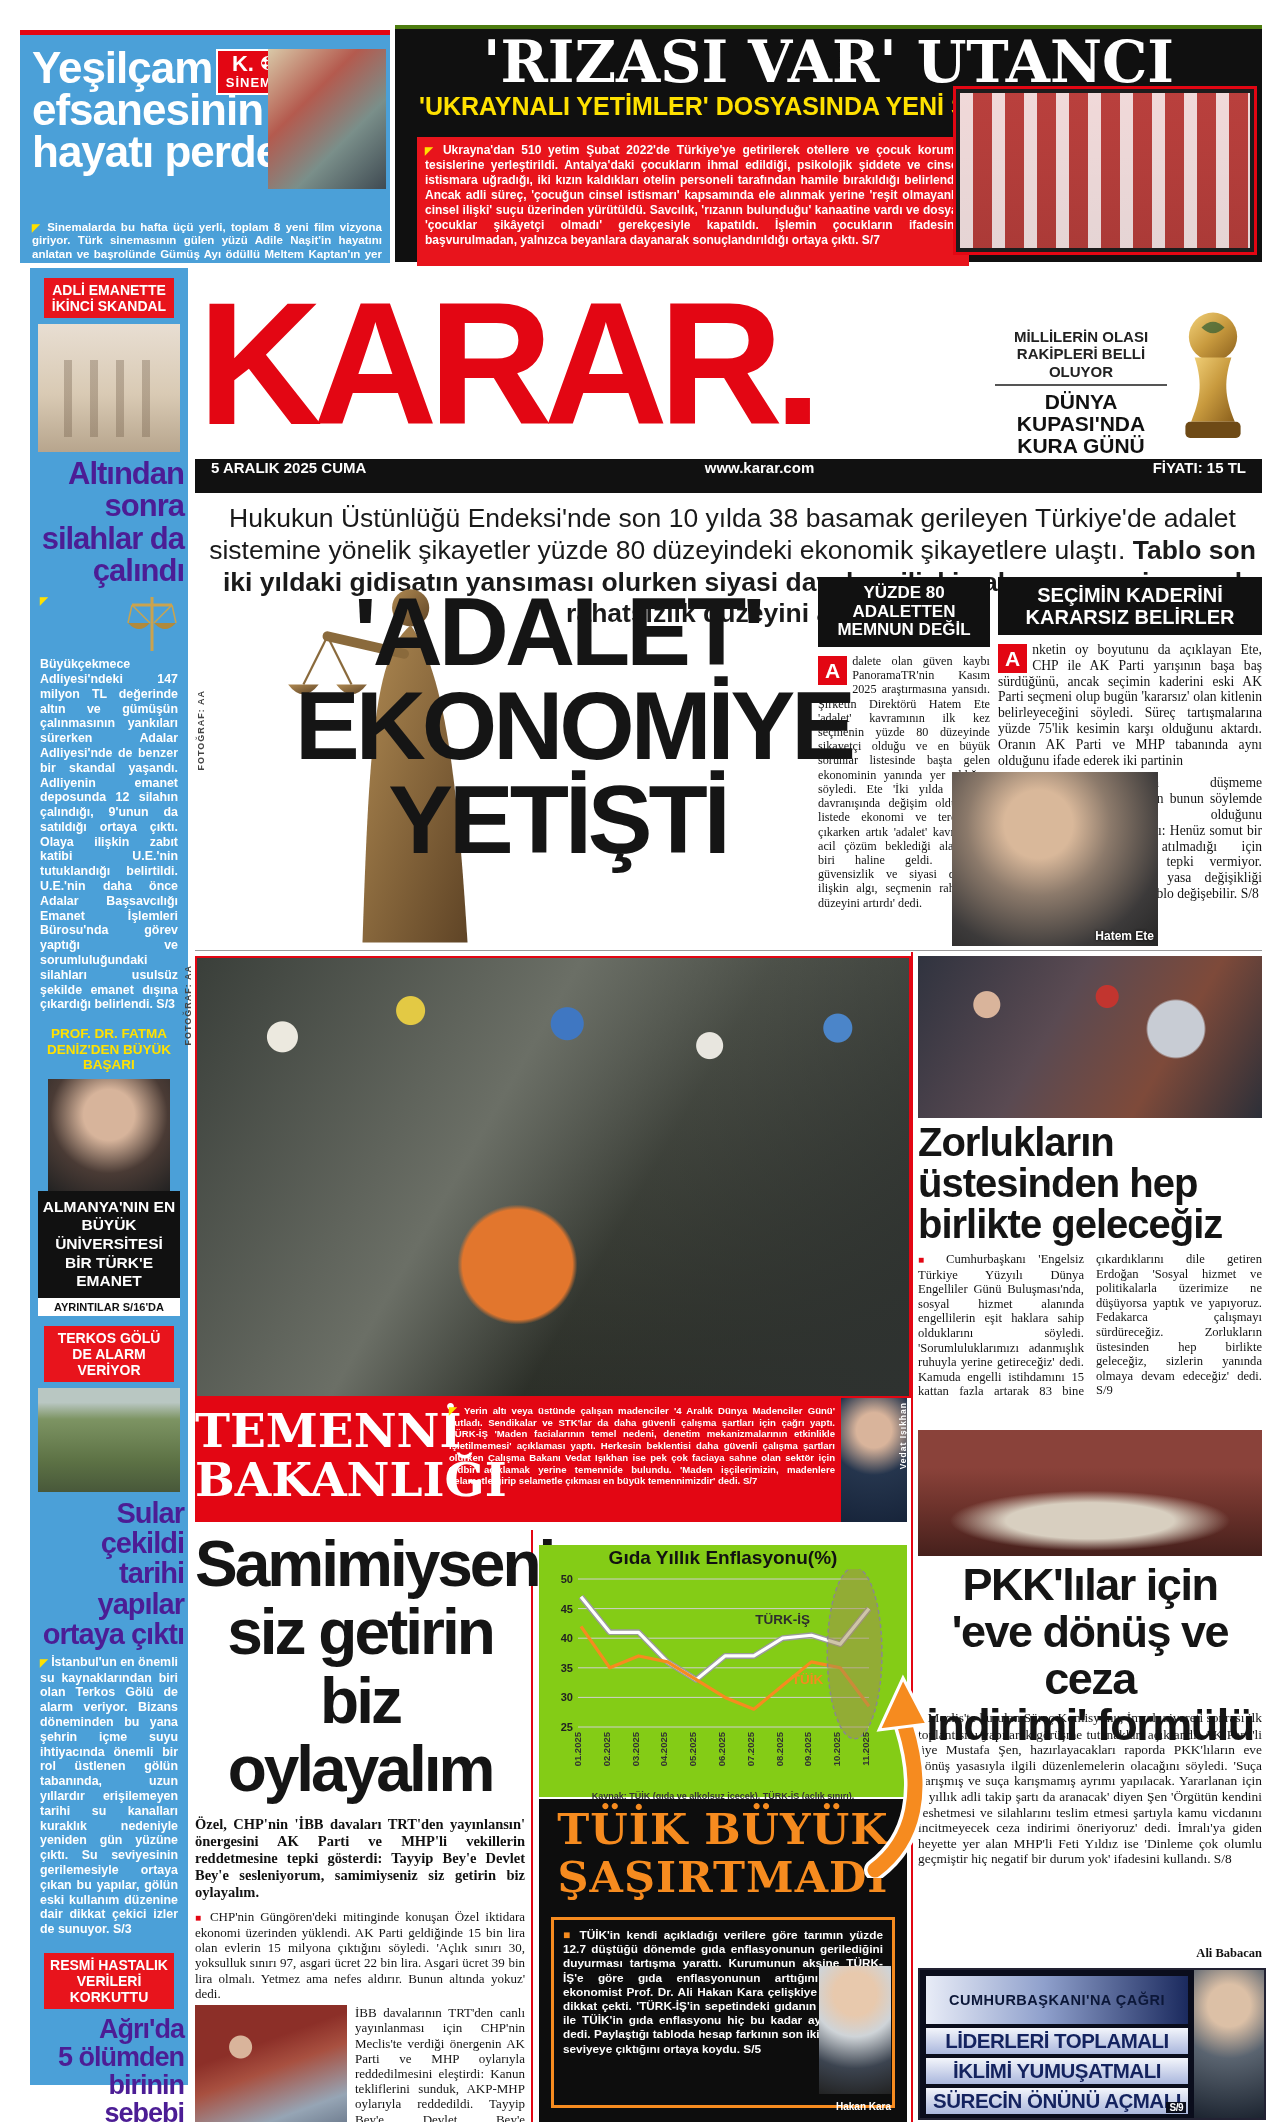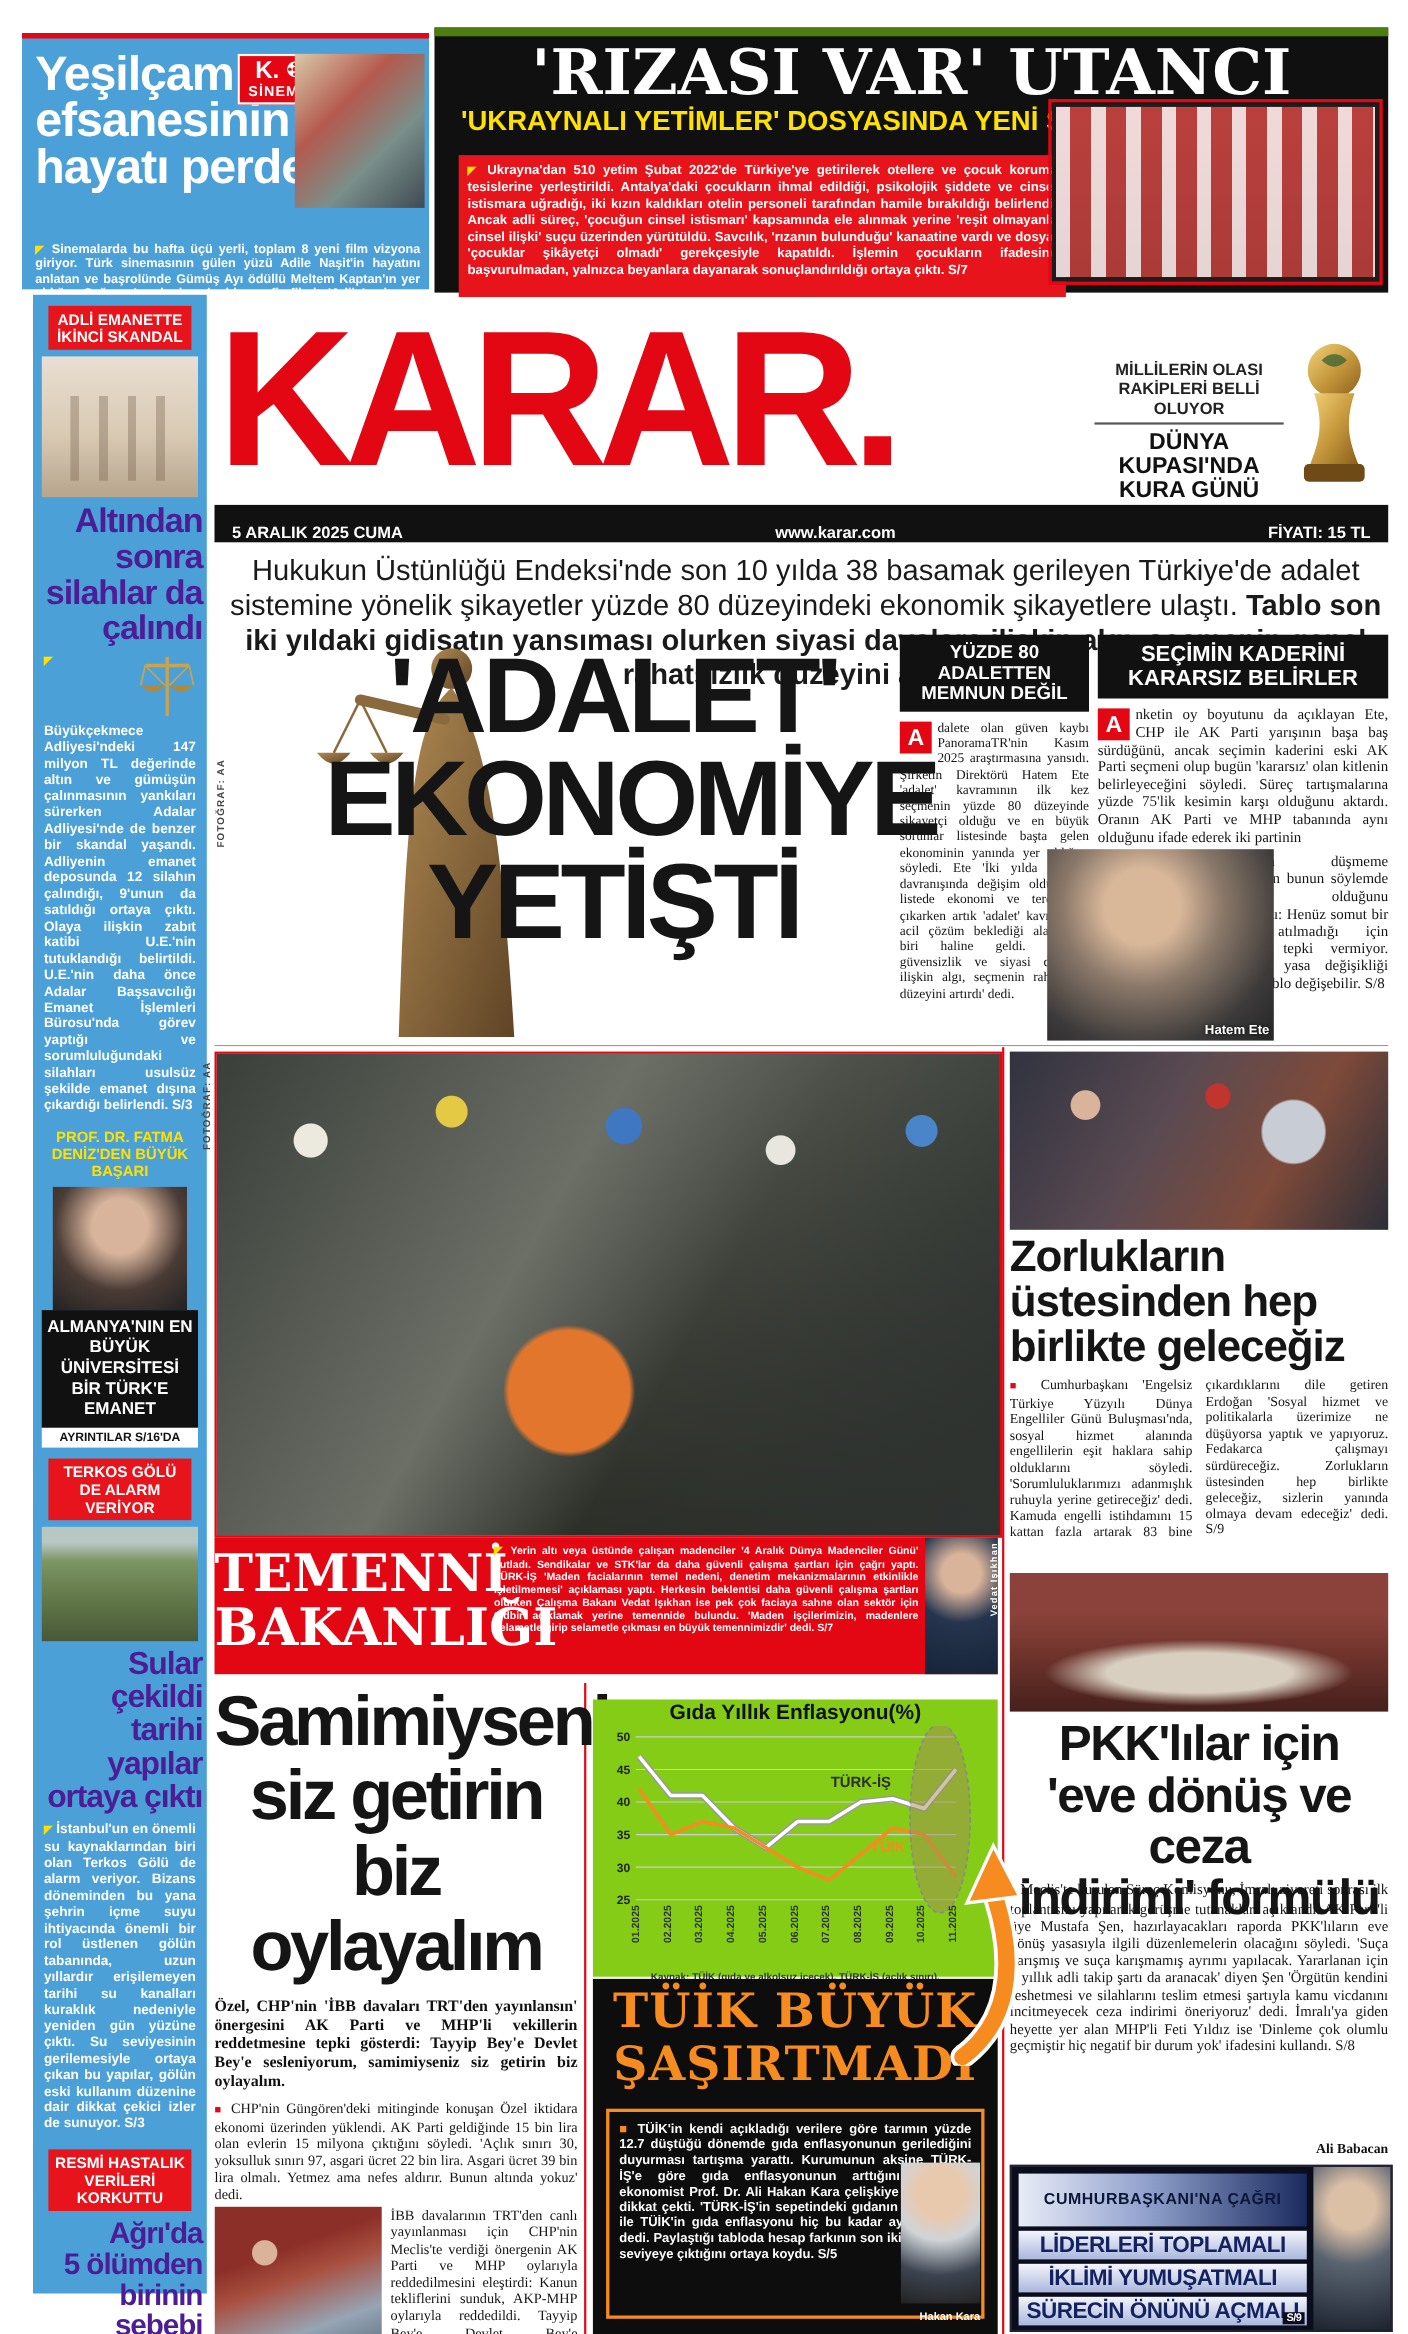--- a/index.html
+++ b/index.html
@@ -13,21 +13,21 @@
   .yesil h1{position:absolute;left:12px;top:12px;margin:0;color:#fff;font-size:44px;line-height:.95;font-weight:900;letter-spacing:-1px;}
   .ksinema{position:absolute;left:196px;top:14px;width:72px;background:#e30613;color:#fff;text-align:center;
            font-weight:900;padding:2px 0 3px;border:2px solid #fff;}
   .ksinema .k{font-size:22px;line-height:1;}
   .ksinema .s{font-size:13px;letter-spacing:1px;}
   .yesil .photo{position:absolute;right:4px;top:14px;width:118px;height:140px;
       background:linear-gradient(135deg,#d9c9a8 0%,#b45a4e 35%,#7a8f8a 65%,#3f4a52 100%);}
   .smallbody{font-size:11.5px;line-height:13.4px;font-weight:700;color:#fff;text-align:justify;}
   .bullet-y{color:#ffe100;font-size:10px;}
   
-  .rizasi{left:395px;top:25px;width:867px;height:233px;background:#101010;border-top:8px solid #4d7c0f;}
+  .rizasi{left:395px;top:25px;width:867px;height:233px;background:#101010;border-top:4px solid #4d7c0f;}
   .rizasi h1{margin:4px 8px 0;color:#fff;text-align:center;font-family:"DejaVu Serif",serif;
              font-size:57px;line-height:1;font-weight:900;letter-spacing:0px;}
   .rizasi h2{margin:2px 0 0 24px;color:#ffe100;font-size:25px;font-weight:900;letter-spacing:0px;}
   .rizasi .redbody{position:absolute;left:22px;top:108px;width:536px;height:117px;background:#e8141c;
                    padding:6px 8px;color:#fff;font-size:12px;line-height:15px;font-weight:700;text-align:justify;}
   .rizasi .photo{position:absolute;right:8px;top:60px;width:290px;height:155px;border:4px solid #1c1c1c;outline:3px solid #e30613;
       background:repeating-linear-gradient(90deg,rgba(255,255,255,.8) 0 13px,rgba(186,64,60,.75) 13px 32px),linear-gradient(#b84040,#7e2a2a);}
   
   .sidebar{left:30px;top:268px;width:158px;height:1817px;background:#4ba0d8;}
   .badge{background:#e8141c;color:#fff;font-weight:900;text-align:center;font-size:14px;line-height:1.15;
@@ -43,21 +43,21 @@
   .whiteband{background:#fff;color:#111;font-weight:900;text-align:center;font-size:11px;padding:3px 0;margin:0 8px 4px;}
   .terkos-photo{margin:2px 8px;height:104px;background:linear-gradient(#b9c7c2 0 14%,#7d9463 30%,#5d7245 70%,#48583a 100%);}
   
   .logo{left:198px;top:283px;width:845px;height:175px;color:#e30613;font-weight:900;
         font-size:172px;line-height:160px;letter-spacing:-9px;transform:scaleY(1.02);}
   .wcup{left:995px;top:298px;width:268px;height:158px;display:flex;}
   .wcup .txt{width:172px;text-align:center;padding-top:30px;}
   .wc-kicker{font-size:15px;font-weight:800;color:#222;line-height:1.15;border-bottom:2px solid #555;padding-bottom:4px;}
   .wc-title{font-size:21px;font-weight:900;color:#111;line-height:1.05;margin-top:5px;}
   .wc-foot{font-size:10.5px;font-weight:800;color:#222;border-top:1.5px solid #555;margin-top:5px;padding-top:3px;}
-  .datebar{left:195px;top:459px;width:1067px;height:34px;background:#111;color:#fff;display:flex;align-items:flex-end;font-weight:700;font-size:15px;}
+  .datebar{left:195px;top:459px;width:1067px;height:34px;background:#111;color:#fff;display:flex;align-items:flex-start;font-weight:700;font-size:15px;}
   .datebar .l{margin-left:16px;}
   .datebar .c{flex:1;text-align:center;}
   .datebar .r{margin-right:16px;}
   .dek{left:205px;top:503px;width:1055px;text-align:center;font-size:26.5px;line-height:1.2;color:#1a1a1a;}
   .dek b{font-weight:800;}
   
   .mainhead{left:295px;top:585px;width:525px;text-align:center;font-size:97px;line-height:.97;font-weight:900;
             letter-spacing:-4px;color:#151515;z-index:3;}
   .colhead{background:#111;color:#fff;font-weight:900;text-align:center;line-height:1.1;padding:7px 2px;}
   .col1{left:818px;top:577px;width:172px;}

